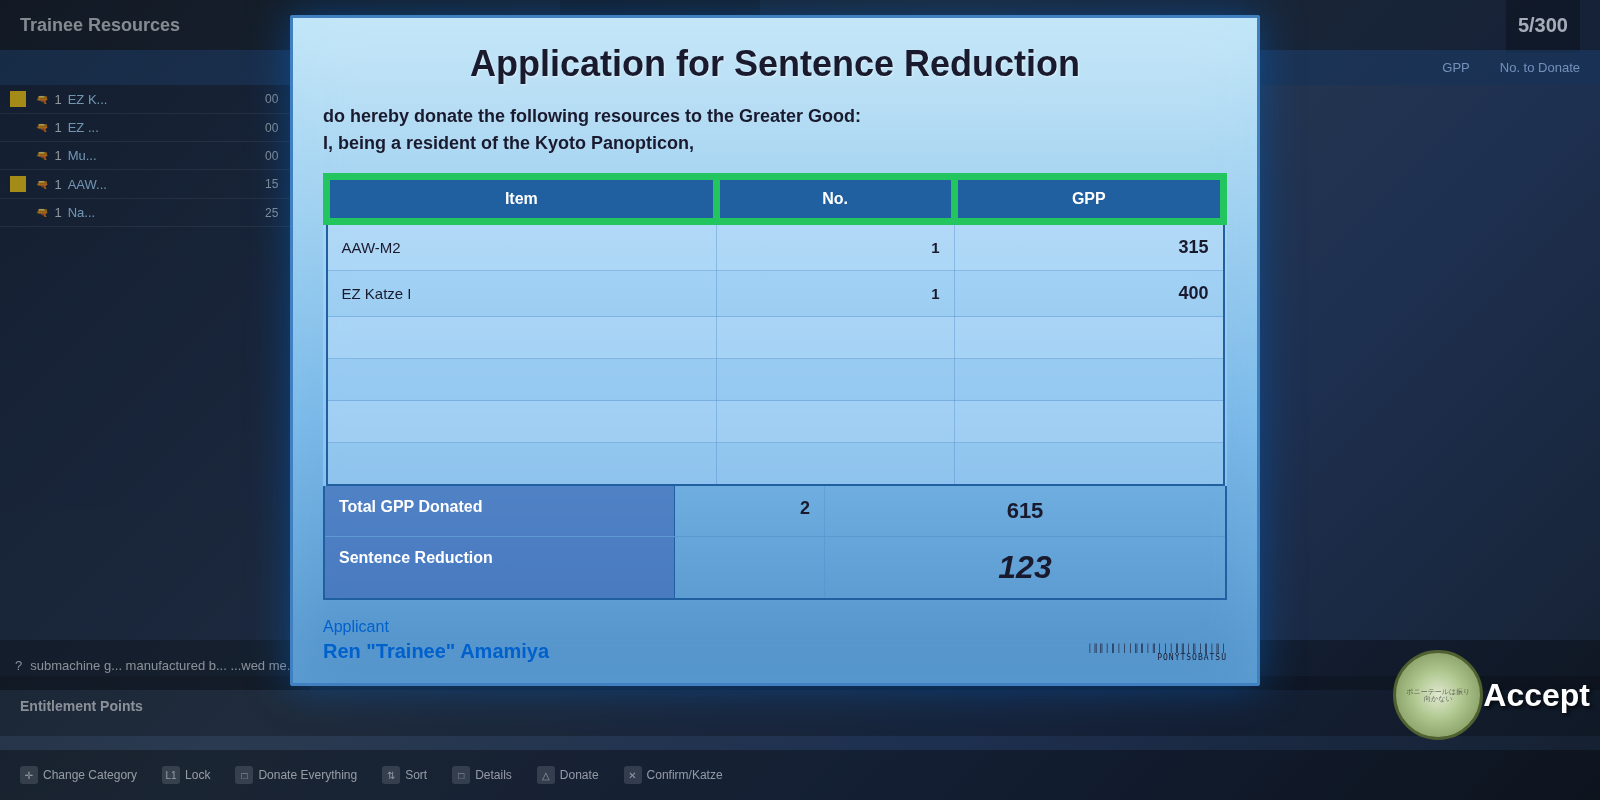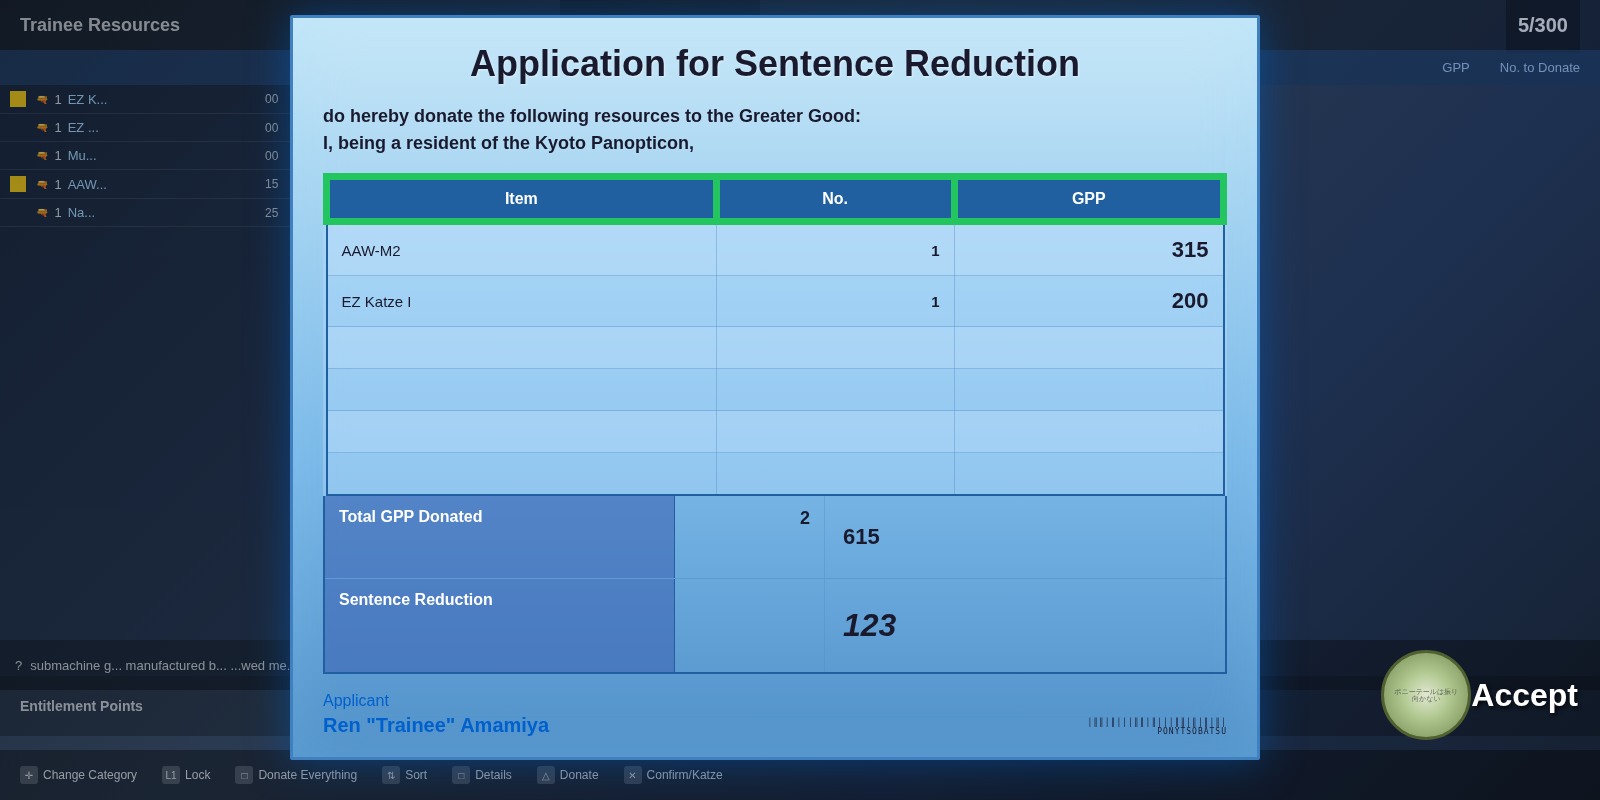--- a/index.html
+++ b/index.html
@@ -214,21 +214,21 @@
       text-align: left;
     }
 
     .donation-table tbody td:nth-child(2),
     .donation-table tbody td:nth-child(3) {
       text-align: right;
       font-weight: bold;
     }
 
     .donation-table tbody td:nth-child(3) {
-      font-size: 22px;
+      font-size: 18px;
       font-weight: bold;
     }
 
     .summary-row {
       display: flex;
       border-bottom: 1px solid rgba(80,140,200,0.5);
     }
 
     .summary-row:last-child {
       border-bottom: none;
@@ -249,22 +249,22 @@
       padding: 12px 14px;
       text-align: right;
       font-size: 18px;
       font-weight: bold;
       color: #1a1a2e;
       border-right: 1px solid rgba(80,140,200,0.4);
     }
 
     .summary-value-gpp {
       flex: 1;
-      padding: 28px 18px;
-      text-align: left;
+      padding: 12px 18px;
+      text-align: center;
       font-size: 22px;
       font-weight: bold;
       color: #1a1a2e;
     }
 
     .sentence-value {
       font-size: 32px;
       font-style: italic;
     }
 
@@ -301,21 +301,21 @@
       font-size: 8px;
       letter-spacing: 1px;
       color: #1a1a2e;
       line-height: 1.1;
     }
 
     
     .accept-button {
       position: absolute;
       bottom: 60px;
-      right: 22px;
+      right: 10px;
       display: flex;
       align-items: center;
     }
 
     .accept-circle {
       width: 90px;
       height: 90px;
       border-radius: 50%;
       background: radial-gradient(circle, #e0e8d0 0%, #b0c890 40%, #708850 100%);
       border: 3px solid #506030;
@@ -521,21 +521,21 @@
     </thead>
     <tbody>
       <tr>
         <td>AAW-M2</td>
         <td>1</td>
         <td>315</td>
       </tr>
       <tr>
         <td>EZ Katze I</td>
         <td>1</td>
-        <td>200</td>
+        <td>400</td>
       </tr>
       <tr>
         <td>&nbsp;</td>
         <td></td>
         <td></td>
       </tr>
       <tr>
         <td>&nbsp;</td>
         <td></td>
         <td></td>

